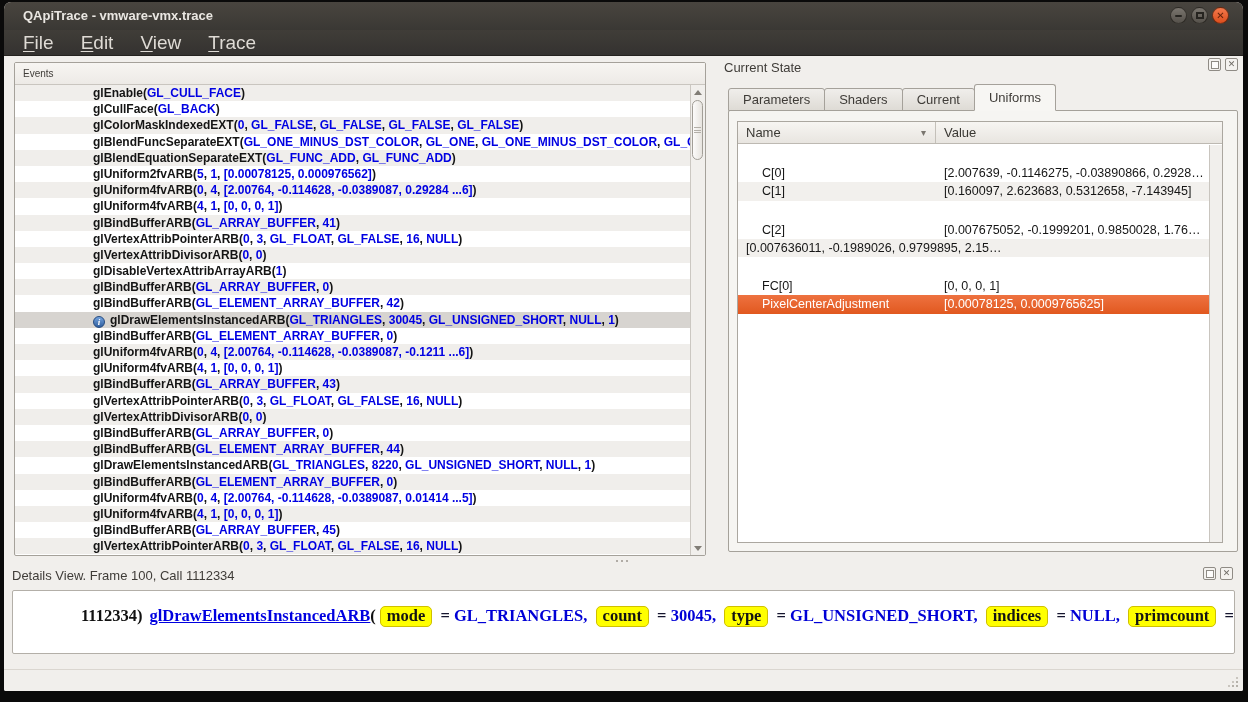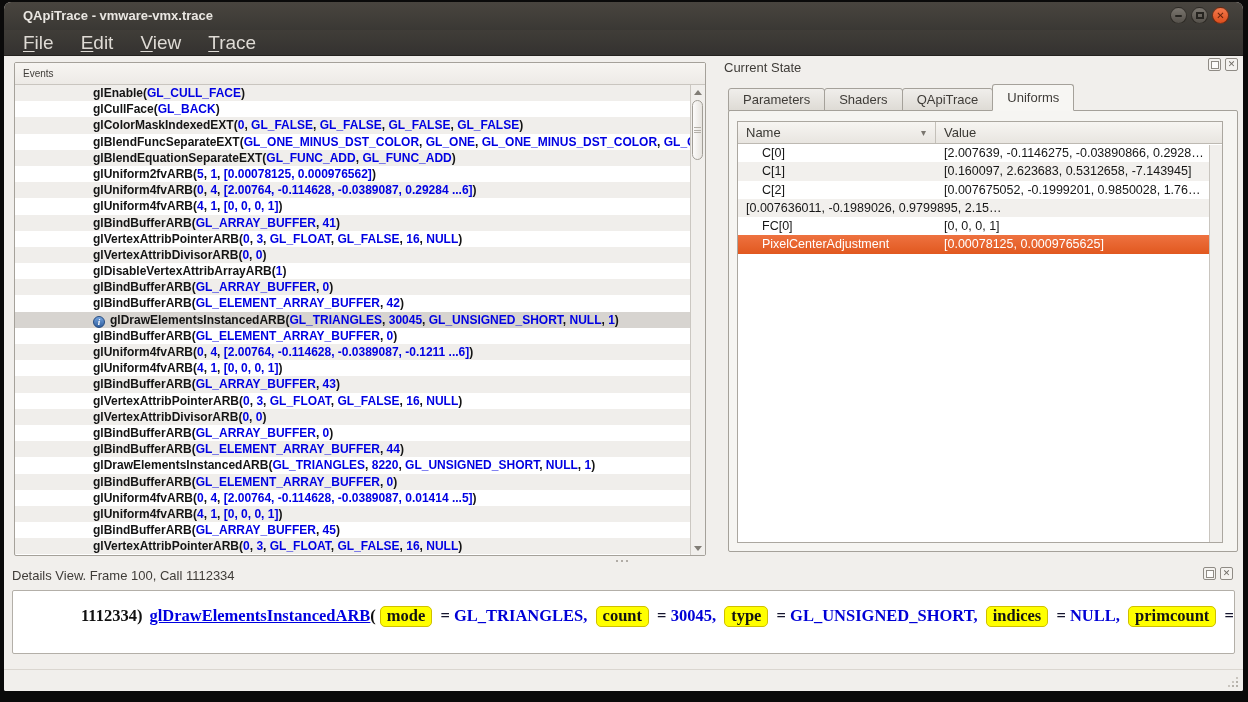--- a/index.html
+++ b/index.html
@@ -123,21 +123,21 @@
     display: flex; height: 22px; line-height: 21px;
     background: linear-gradient(#F7F5F2, #E8E5E0);
     border-bottom: 1px solid #BDB9B2; font-size: 13px; color: #3A3833;
   }
   .u-col-name { width: 198px; padding-left: 8px; border-right: 1px solid #C4C0B9; position: relative; }
   .u-col-value { flex: 1; padding-left: 8px; }
   .sort { position: absolute; right: 9px; top: 0; font-size: 10px; color: #7A766F; }
   .u-rows { margin-right: 13px; }
   .u-row { display: flex; height: 18.3px; line-height: 18.3px; font-size: 12.5px; color: #161616; }
   .u-row.odd { background: #F2F0ED; }
-  .u-row.even { background: #FFFFFF; }
+  .u-row.even { background: #FFFFFF; margin-top: 20px; }
   .u-row .name { width: 198px; padding-left: 24px; white-space: nowrap; overflow: hidden; }
   .u-row .value { flex: 1; padding-left: 8px; white-space: nowrap; overflow: hidden; }
   .u-row.selected { background: linear-gradient(#EE7240, #E1581F); color: #FFFFFF; }
   .u-scroll-track {
     position: absolute; right: 0; top: 23px; bottom: 0; width: 13px;
     background: #F1EFEC; border-left: 1px solid #C9C5BF;
   }
   
   .splitter-dots { position: absolute; left: 612px; top: 558px; display: flex; gap: 3px; }
   .splitter-dots i { width: 2px; height: 2px; border-radius: 50%; background: #9B968F; }
@@ -251,21 +251,21 @@
       <div class="state-titlebar">
         <span class="dock-title">Current State</span>
         <span class="dock-icons">
           <span class="mini-icon float"></span>
           <span class="mini-icon close-sq">✕</span>
         </span>
       </div>
       <div class="tabbar" id="tabbar">
           <div class="tab">Parameters</div>
           <div class="tab">Shaders</div>
-          <div class="tab">QApiTrace</div>
+          <div class="tab">Current</div>
           <div class="tab active">Uniforms</div>
         </div>
       <div class="tab-frame">
         <div class="u-table">
           <div class="u-head">
             <div class="u-col-name">
               <span>Name</span>
               <span class="sort">▾</span>
             </div>
             <div class="u-col-value">

